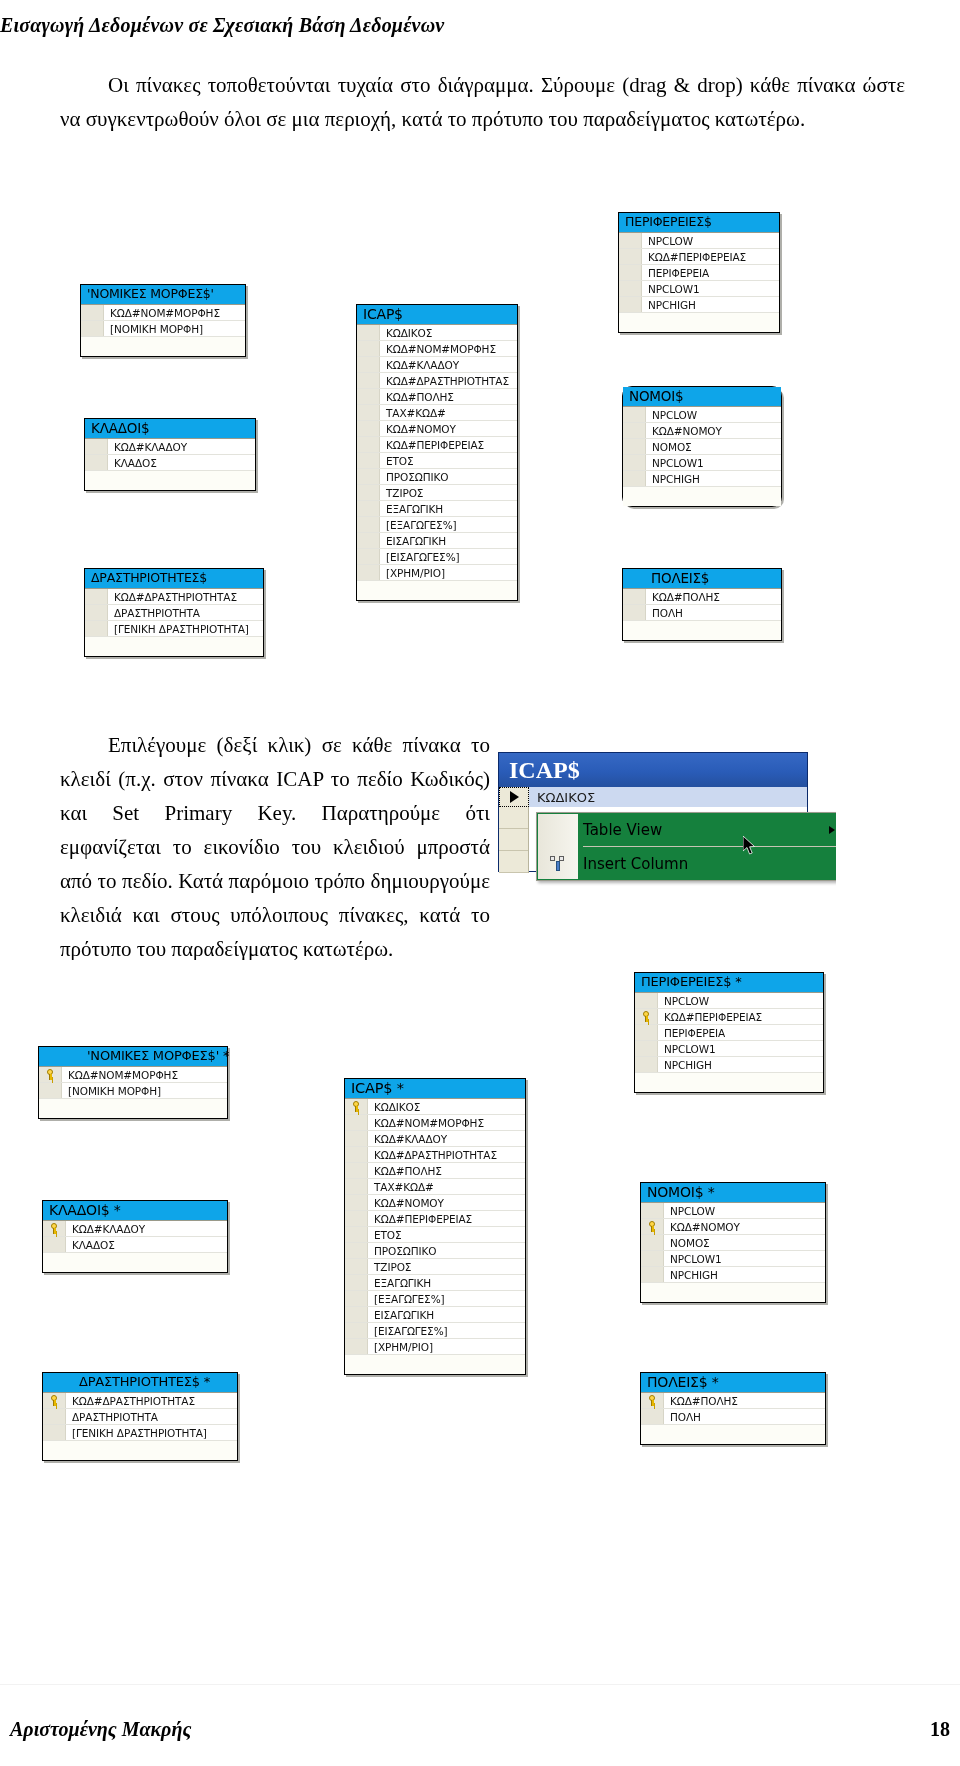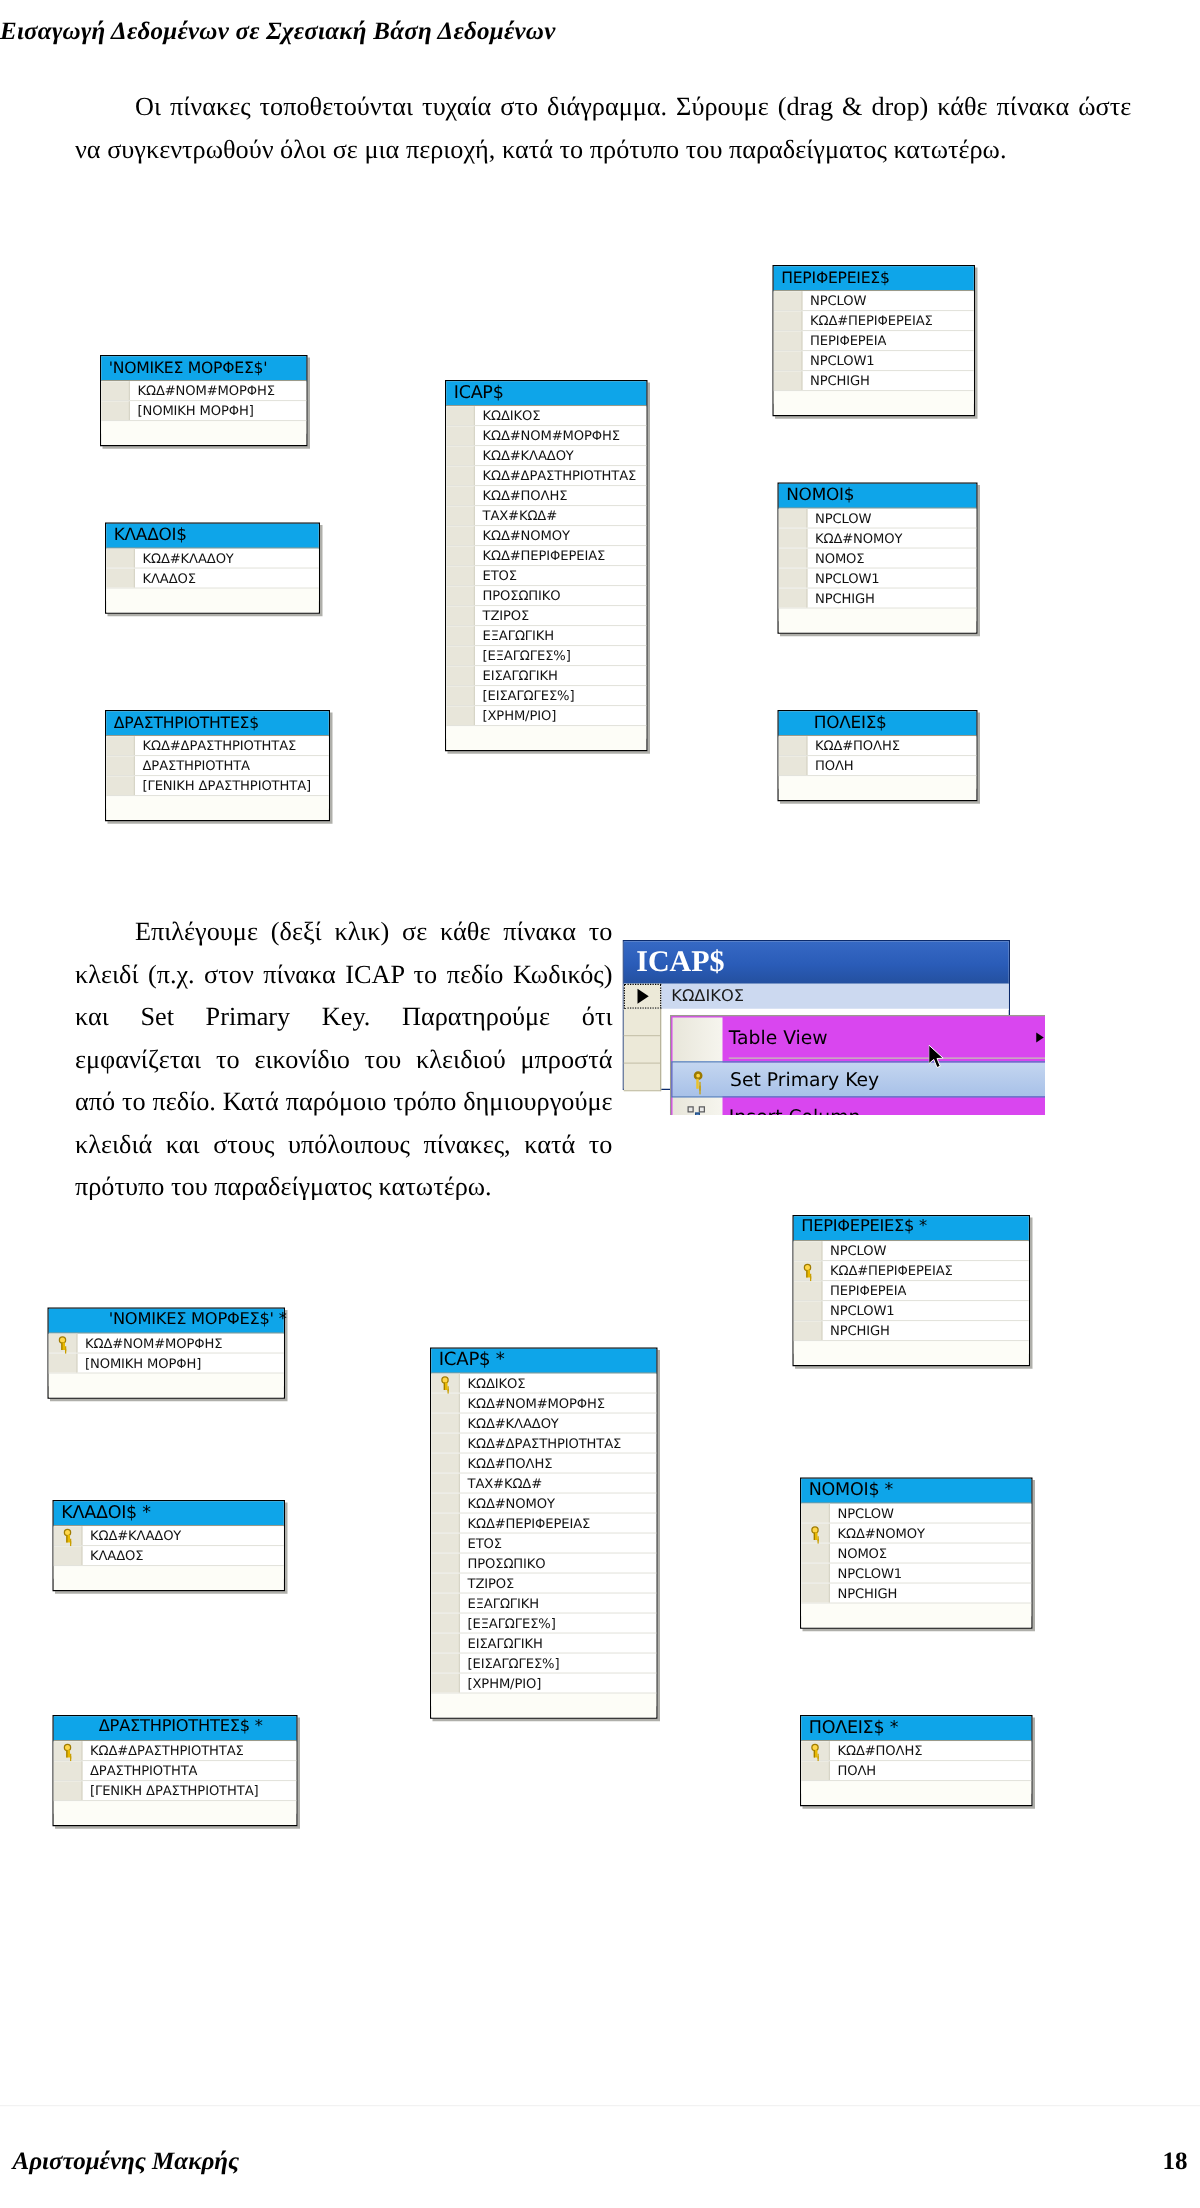--- a/index.html
+++ b/index.html
@@ -244,21 +244,21 @@
     height: 22px;
     border-bottom: 1px solid #c9c5ae;
     box-sizing: border-box;
   }
 
   .ctxmenu {
     position: absolute;
     left: 38px;
     top: 60px;
     width: 308px;
-    background: #d946ef;
+    background: #15803d;
     border: 1px solid #9b9b8e;
     box-shadow: 2px 2px 3px rgba(0,0,0,0.30);
     box-sizing: border-box;
     padding: 2px 0 2px 0;
   }
   .ctx-gutter-bg {
     position: absolute;
     left: 1px; top: 1px;
     width: 40px;
     bottom: 1px;
@@ -510,21 +510,21 @@
           <div class="fld-gutter"></div>
           <div class="fld-name">NPCLOW1</div>
         </div>
         <div class="fld">
           <div class="fld-gutter"></div>
           <div class="fld-name">NPCHIGH</div>
         </div>
         <div class="tbl-pad"></div>
       </div>
     </div>
-    <div class="tbl" style="left: 582px; top: 196px; width: 160px;">
+    <div class="tbl" style="left: 582px; top: 196px; width: 160px; border-radius: 10px;">
       <div class="tbl-title" style="font-size: 13.5px;">ΝΟΜΟΙ$</div>
       <div class="tbl-body">
         <div class="fld">
           <div class="fld-gutter"></div>
           <div class="fld-name">NPCLOW</div>
         </div>
         <div class="fld">
           <div class="fld-gutter"></div>
           <div class="fld-name">ΚΩΔ#ΝΟΜΟΥ</div>
         </div>
@@ -582,26 +582,20 @@
       <div class="ctx-gutter-bg"></div>
 
       <div class="ctx-item">
         <div class="ctx-ico"></div>
         <div class="ctx-label">Table View</div>
         <div class="ctx-submenu-arrow"></div>
       </div>
 
       <div class="ctx-sep"></div>
 
-      <div class="ctx-item sel">
-        <div class="ctx-ico">
-            <div class="ctx-key"></div>
-          </div>
-        <div class="ctx-label">Set Primary Key</div>
-      </div>
 
       <div class="ctx-item">
         <div class="ctx-ico">
           <div class="ctx-col">
               <span class="b1"></span>
               <span class="b2"></span>
               <span class="bar"></span>
             </div>
         </div>
         <div class="ctx-label">Insert Column</div>

